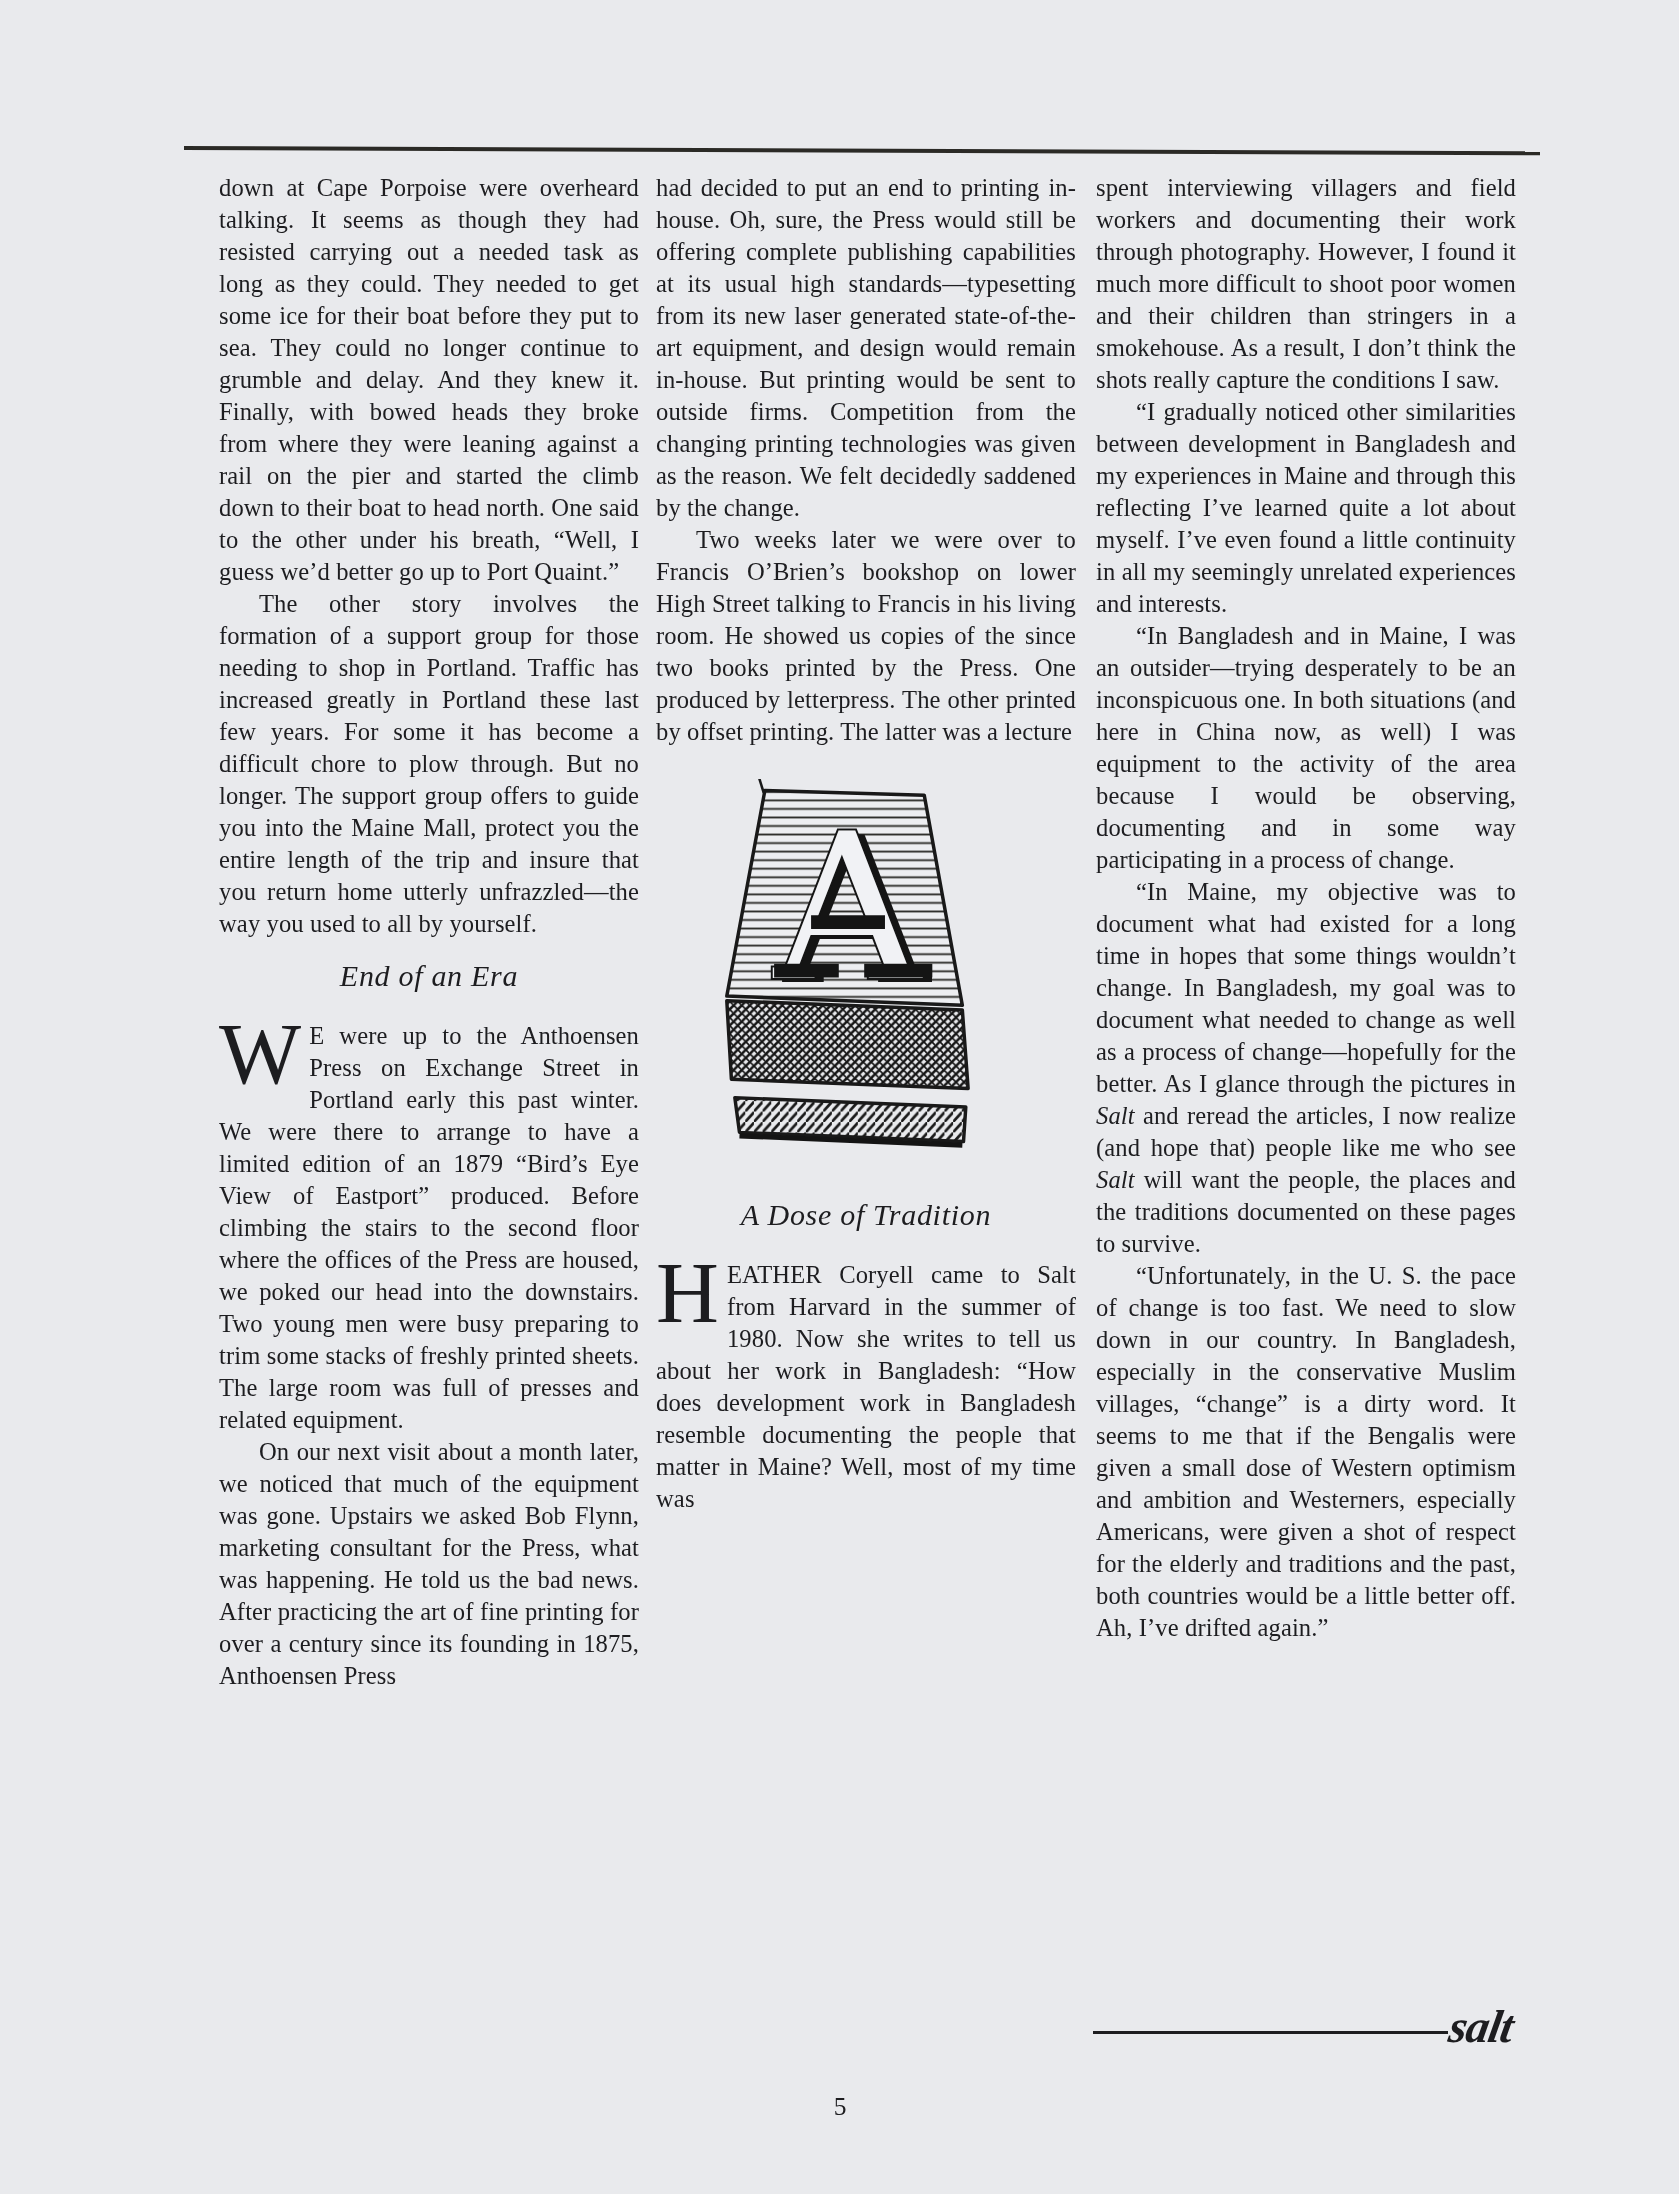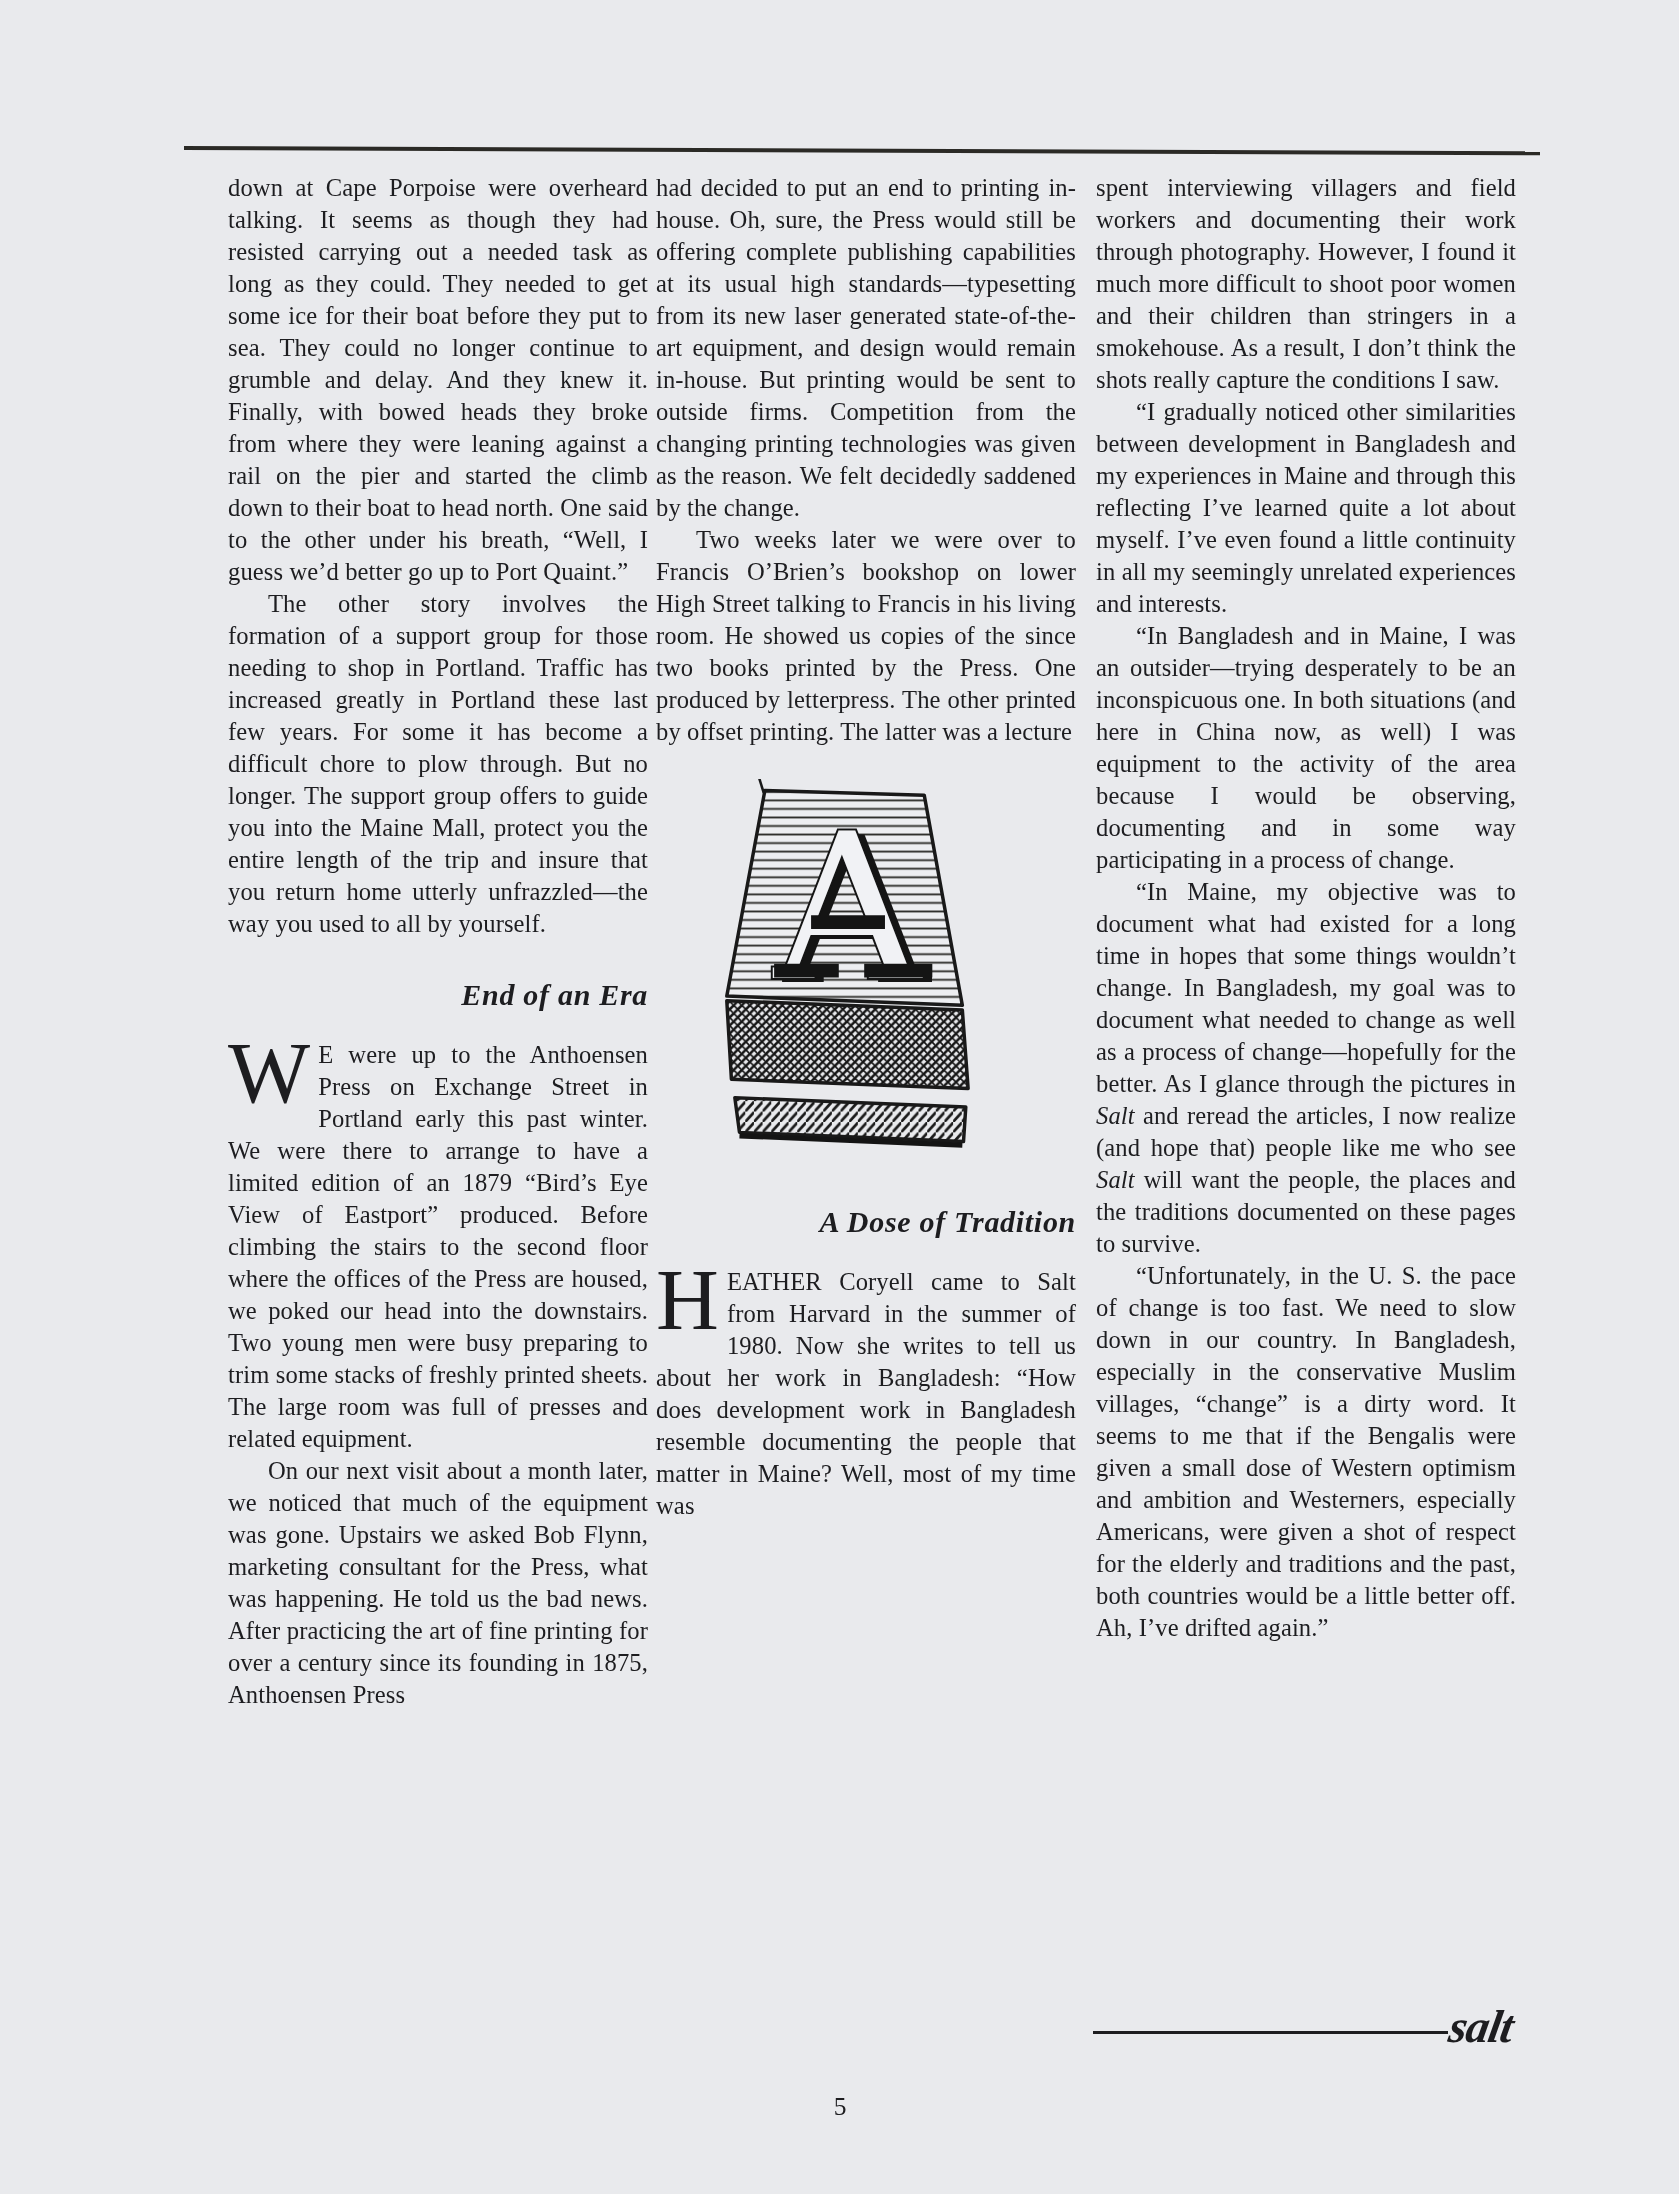--- a/index.html
+++ b/index.html
@@ -13,29 +13,29 @@
   }
   .toprule{
     position:absolute;left:184px;top:146px;width:1356px;height:4px;
     background:#2b2a26;transform:rotate(0.22deg);transform-origin:0 50%;
   }
   .col{
     position:absolute;top:172px;width:420px;
     font-size:24.6px;line-height:32px;text-align:justify;
     letter-spacing:0.1px;
   }
-  .col0{left:228px}
+  .col0{left:219px}
   .col1{left:656px}
   .col2{left:1096px}
   .body-p{margin:0;text-align:justify;}
   .ind{text-indent:40px;}
   .it{font-style:italic;}
   .sec-head{
-    font-style:italic;font-weight:700;font-size:30px;
-    margin:39px 0 28px 0;line-height:1.05;text-align:right;letter-spacing:0.7px;
+    font-style:italic;font-weight:400;font-size:30px;
+    margin:20px 0 28px 0;line-height:1.05;text-align:center;letter-spacing:0.7px;
   }
   .dropcap{
     float:left;font-size:87px;line-height:64px;
     margin:2.6px 8px 0 0;
   }
   .art{display:block;margin:31px auto 32px auto;}
   .sig-row{
     position:absolute;left:1093px;top:2006px;width:420px;
     display:flex;align-items:flex-end;
   }

